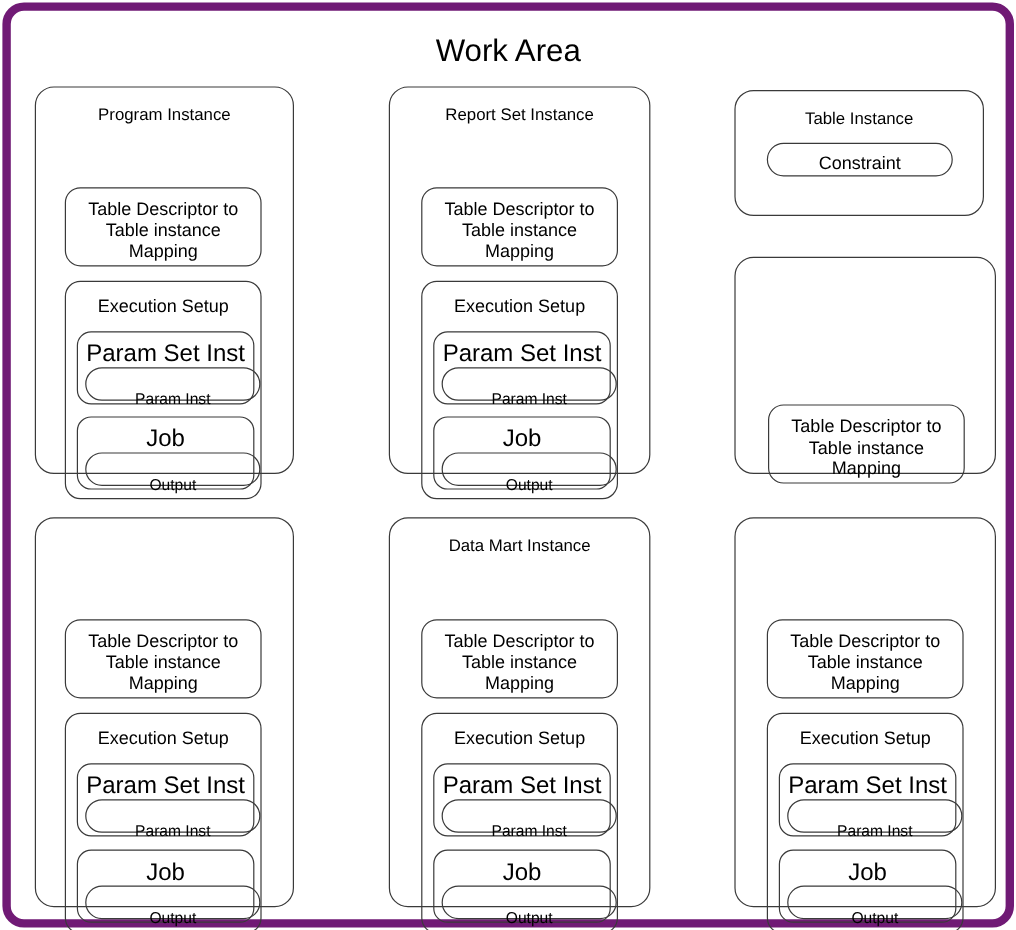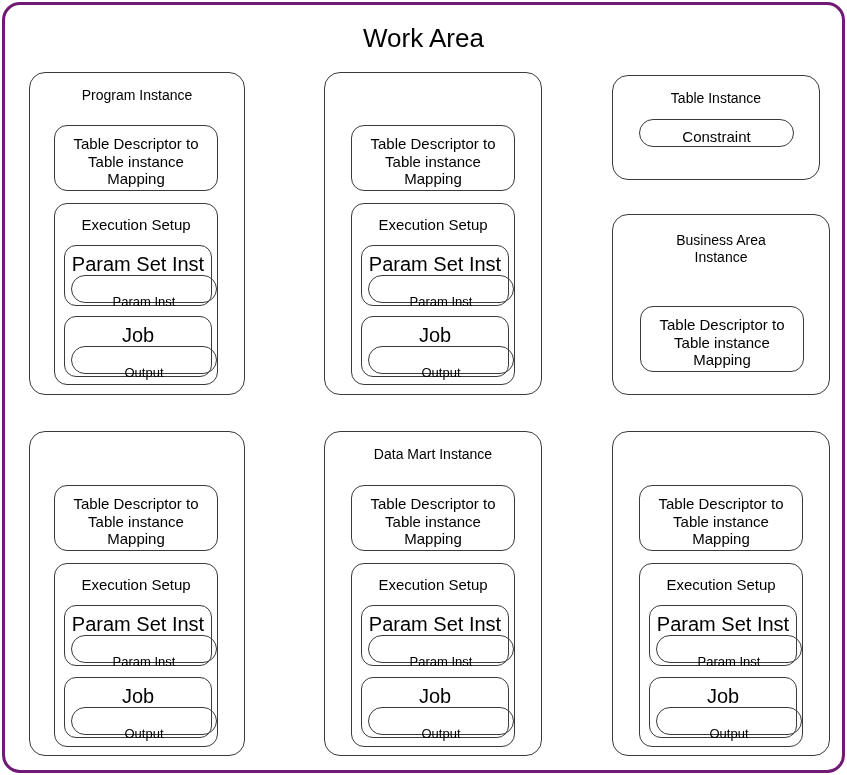--- a/index.html
+++ b/index.html
@@ -38,21 +38,21 @@
     line-height: 1.18;
     white-space: pre-line;
   }
 
   
   #work-area {
     left: 2px;
     top: 2px;
     width: 843px;
     height: 771px;
-    border: 3px solid #701a75;
+    border: 7px solid #701a75;
     border-radius: 18px;
   }
   #work-area > .label {
     top: 18px;
     font-size: 26px;
   }
 
   
   .l1 {
     border-radius: 16px;
@@ -61,20 +61,21 @@
     font-size: 14px;
   }
 
   
   .l1.t1 > .label { top: 14px; }
   .l1.t2 > .label { top: 17px; }
 
   
   .l2 {
     border-radius: 13px;
+    margin-top: 31px;
   }
   .l2 > .label { font-size: 15px; }
 
   .tdm > .label { top: 9px; }     
   .exec > .label { top: 12px; }   
 
   
   .l3 { border-radius: 12px; }
   .l3 > .label { font-size: 20px; top: 7px; }
 
@@ -117,20 +118,21 @@
       <div class="node l3" style="left:9px; top:112px; width:148px; height:61px;">
         <div class="label">Job</div>
         <div class="node l4" style="left:6px; top:29px; width:146px; height:28px;">
           <div class="label">Output</div>
         </div>
       </div>
     </div>
   </div>
 
   <div class="node l1 t1" style="left:324px; top:72px; width:218px; height:323px;">
+    <div class="label">Report Set Instance</div>
 
     <div class="node l2 tdm" style="left:26px; top:52px; width:164px; height:66px;">
       <div class="label">Table Descriptor to
 Table instance
 Mapping</div>
     </div>
 
     <div class="node l2 exec" style="left:26px; top:130px; width:164px; height:182px;">
       <div class="label">Execution Setup</div>
 
@@ -152,22 +154,20 @@
 
   <div class="node l1 t1" style="left:612px; top:75px; width:208px; height:105px;">
     <div class="label">Table Instance</div>
 
     <div class="node l4 constraint" style="left:26px; top:43px; width:155px; height:28px;">
       <div class="label">Constraint</div>
     </div>
   </div>
 
   <div class="node l1 t2" style="left:612px; top:214px; width:218px; height:181px;">
-    <div class="label">Business Area
-Instance</div>
 
     <div class="node l2 tdm" style="left:27px; top:91px; width:164px; height:66px;">
       <div class="label">Table Descriptor to
 Table instance
 Mapping</div>
     </div>
   </div>
 
   <div class="node l1 t1" style="left:29px; top:431px; width:216px; height:325px;">
 

